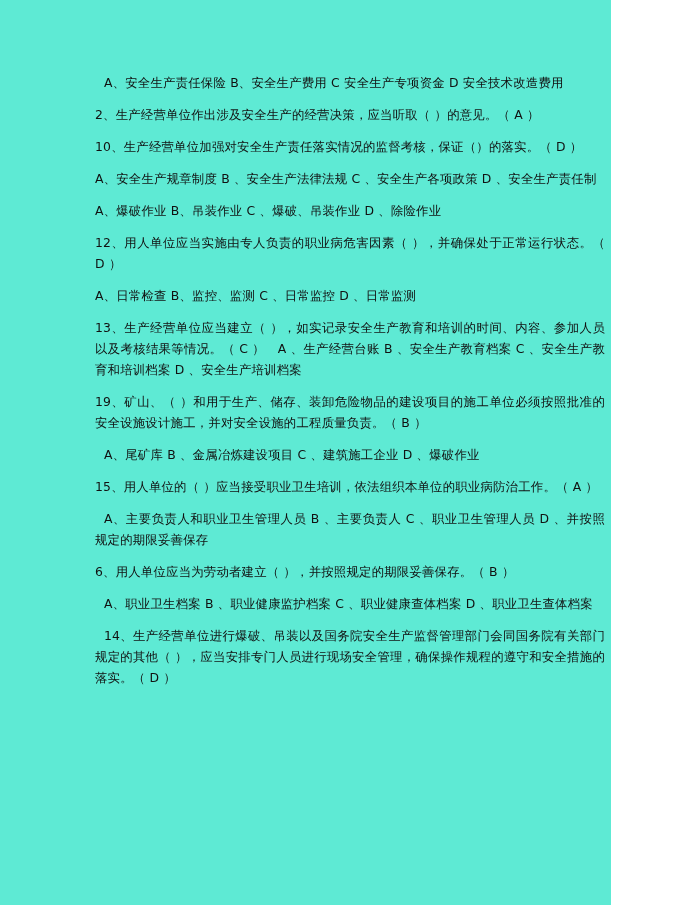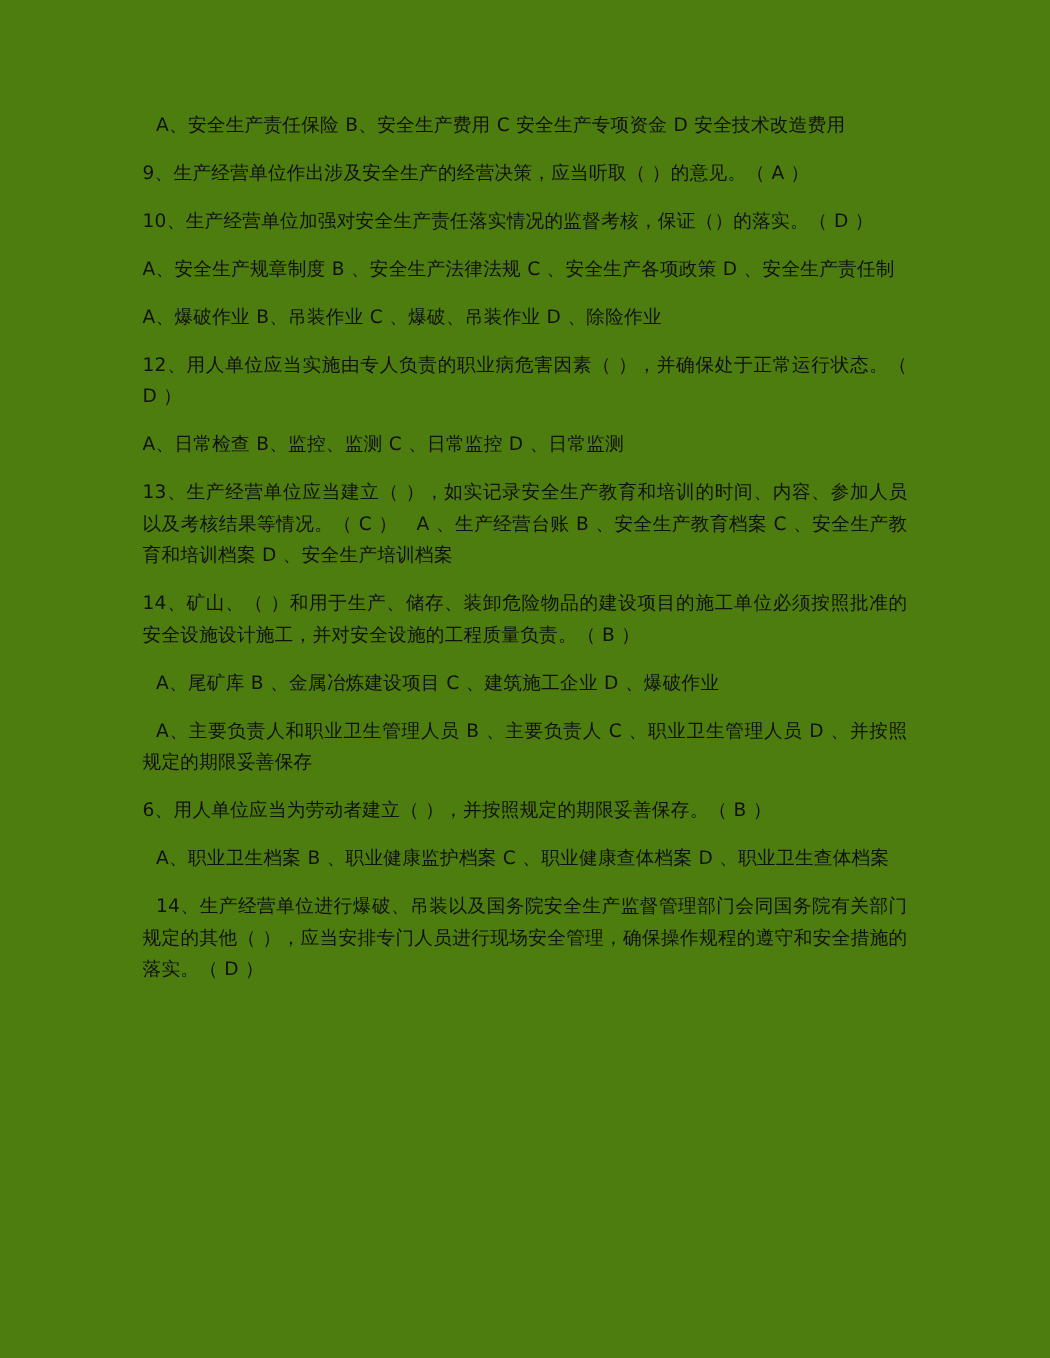--- a/index.html
+++ b/index.html
@@ -8,24 +8,24 @@
     background: #ffffff;
   }
   body {
     width: 700px;
     height: 905px;
     font-family: "DejaVu Sans", "Liberation Sans", sans-serif;
     color: #000000;
   }
   .page {
     position: relative;
-    width: 700px;
+    width: 611px;
     height: 905px;
     box-sizing: border-box;
-    background: #4d7c0f;
+    background: #5eead4;
     overflow: hidden;
   }
   .content {
     position: absolute;
     left: 95px;
     top: 72px;
     width: 510px;
   }
   .para {
     font-size: 12.4px;
@@ -39,27 +39,28 @@
   .para.indent {
     text-indent: 9px;
   }
 </style>
 </head>
 <body>
 
 <div class="page">
   <div class="content">
     <p class="para indent">A、安全生产责任保险 B、安全生产费用 C 安全生产专项资金 D 安全技术改造费用</p>
-    <p class="para">9、生产经营单位作出涉及安全生产的经营决策，应当听取（ ）的意见。（ A ）</p>
+    <p class="para">2、生产经营单位作出涉及安全生产的经营决策，应当听取（ ）的意见。（ A ）</p>
     <p class="para">10、生产经营单位加强对安全生产责任落实情况的监督考核，保证（）的落实。（ D ）</p>
     <p class="para">A、安全生产规章制度 B 、安全生产法律法规 C 、安全生产各项政策 D 、安全生产责任制</p>
     <p class="para">A、爆破作业 B、吊装作业 C 、爆破、吊装作业 D 、除险作业</p>
     <p class="para">12、用人单位应当实施由专人负责的职业病危害因素（ ），并确保处于正常运行状态。（ D ）</p>
     <p class="para">A、日常检查 B、监控、监测 C 、日常监控 D 、日常监测</p>
     <p class="para">13、生产经营单位应当建立（ ），如实记录安全生产教育和培训的时间、内容、参加人员以及考核结果等情况。（ C ）　A 、生产经营台账 B 、安全生产教育档案 C 、安全生产教育和培训档案 D 、安全生产培训档案</p>
-    <p class="para">14、矿山、（ ）和用于生产、储存、装卸危险物品的建设项目的施工单位必须按照批准的安全设施设计施工，并对安全设施的工程质量负责。（ B ）</p>
+    <p class="para">19、矿山、（ ）和用于生产、储存、装卸危险物品的建设项目的施工单位必须按照批准的安全设施设计施工，并对安全设施的工程质量负责。（ B ）</p>
     <p class="para indent">A、尾矿库 B 、金属冶炼建设项目 C 、建筑施工企业 D 、爆破作业</p>
+    <p class="para">15、用人单位的（ ）应当接受职业卫生培训，依法组织本单位的职业病防治工作。（ A ）</p>
     <p class="para indent">A、主要负责人和职业卫生管理人员 B 、主要负责人 C 、职业卫生管理人员 D 、并按照规定的期限妥善保存</p>
     <p class="para">6、用人单位应当为劳动者建立（ ），并按照规定的期限妥善保存。（ B ）</p>
     <p class="para indent">A、职业卫生档案 B 、职业健康监护档案 C 、职业健康查体档案 D 、职业卫生查体档案</p>
     <p class="para indent">14、生产经营单位进行爆破、吊装以及国务院安全生产监督管理部门会同国务院有关部门规定的其他（ ），应当安排专门人员进行现场安全管理，确保操作规程的遵守和安全措施的落实。（ D ）</p>
   </div>
 </div>
 
 </body></html>

